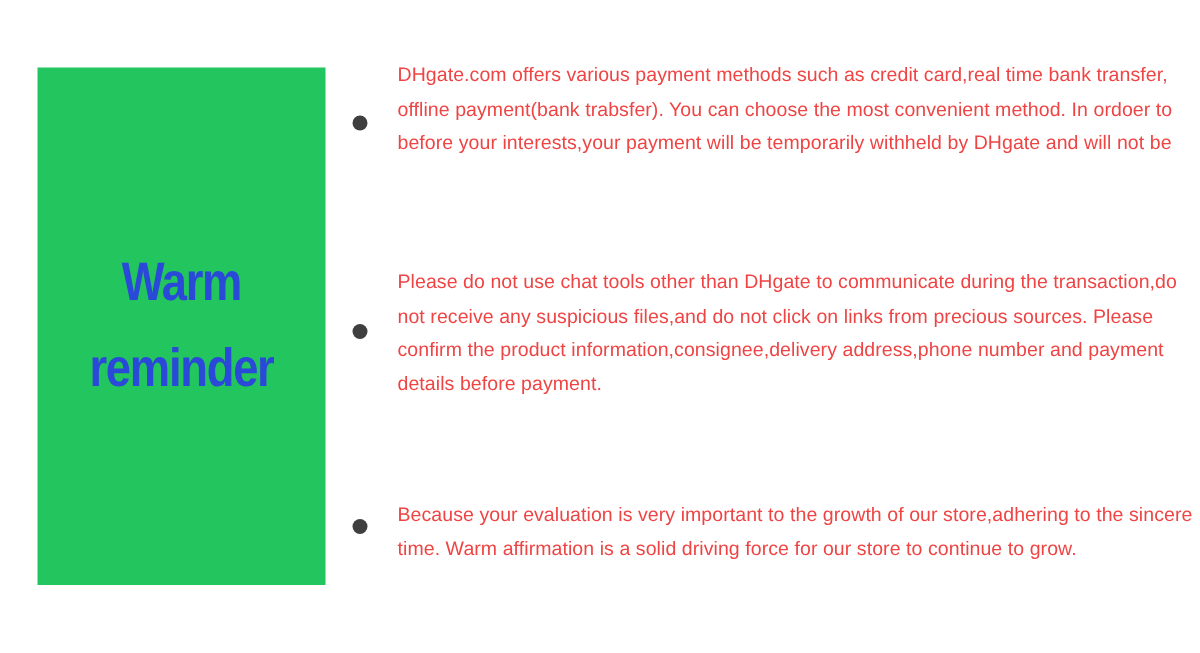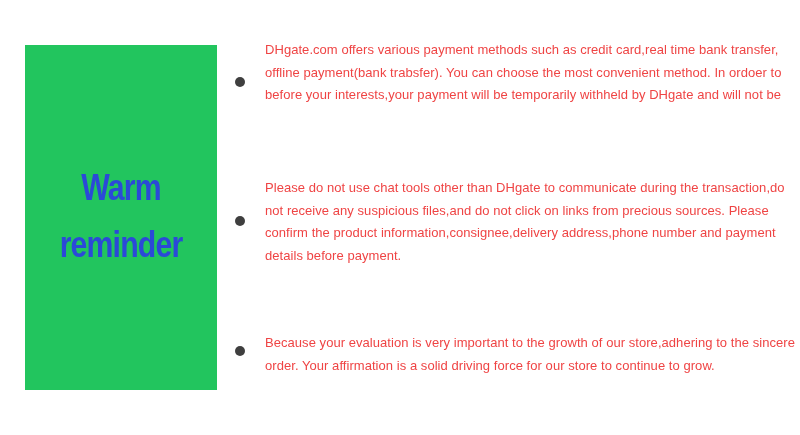--- a/index.html
+++ b/index.html
@@ -96,16 +96,16 @@
 
   <div id="paragraph-2" class="paragraph">
     <div class="text-line">Please do not use chat tools other than DHgate to communicate during the transaction,do</div>
     <div class="text-line">not receive any suspicious files,and do not click on links from precious sources. Please</div>
     <div class="text-line">confirm the product information,consignee,delivery address,phone number and payment</div>
     <div class="text-line">details before payment.</div>
   </div>
 
   <div id="paragraph-3" class="paragraph">
     <div class="text-line">Because your evaluation is very important to the growth of our store,adhering to the sincere</div>
-    <div class="text-line">order. Your affirmation is a solid driving force for our store to continue to grow.</div>
+    <div class="text-line">time. Warm affirmation is a solid driving force for our store to continue to grow.</div>
   </div>
 
 </div>
 
 </body></html>

